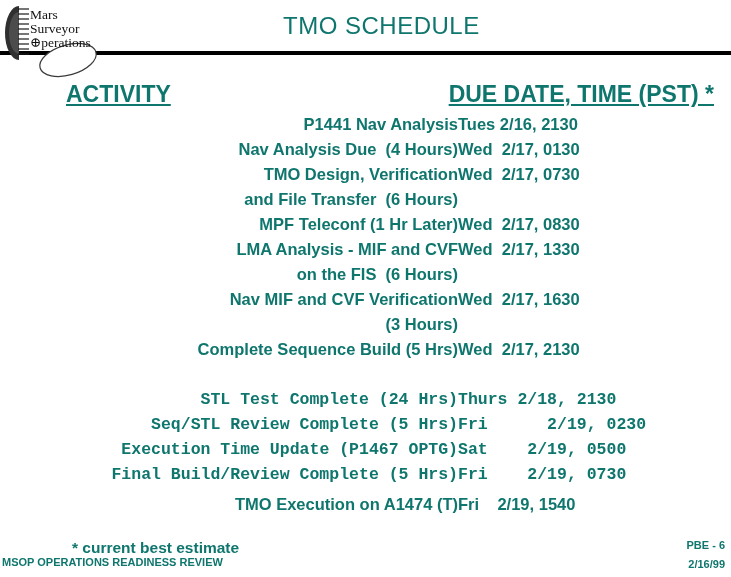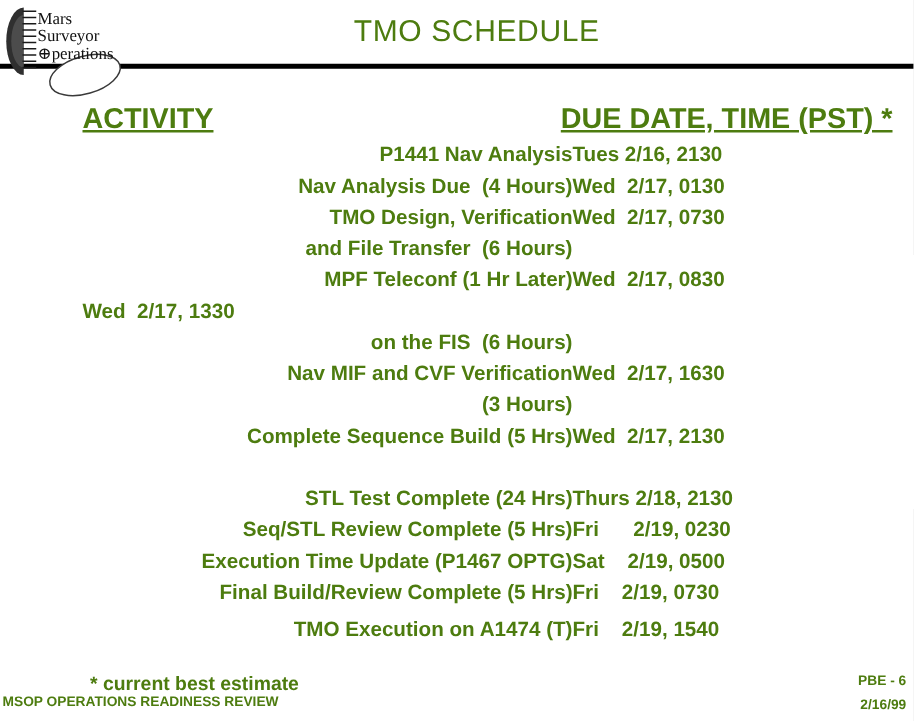--- a/index.html
+++ b/index.html
@@ -1,20 +1,20 @@
 <!DOCTYPE html>
 <html><head>
 <meta charset="utf-8">
 <style>
   html, body { margin: 0; padding: 0; background: #e8e8e8; }
   .slide {
     position: relative;
     width: 731px; height: 577px;
     background: #ffffff;
-    color: #4d7c0f;
+    color: #0f766e;
     font-family: "Liberation Sans", "DejaVu Sans", sans-serif;
     overflow: hidden;
   }
   .divider {
     position: absolute; left: 0; top: 51px;
     width: 731px; height: 4px; background: #000000; z-index: 1;
   }
   .logo-svg { position: absolute; left: 2px; top: 3px; z-index: 2; }
   .logo-text {
     font-family: "Liberation Serif", "DejaVu Serif", serif;
@@ -28,21 +28,21 @@
   .schedule { position: absolute; left: 66px; top: 82px; width: 648px; }
   .thead { display: flex; font-size: 23px; font-weight: bold; line-height: 24px; }
   .th { text-decoration: underline; white-space: pre; }
   .th.activity { width: 392px; }
   .tbody { margin-top: 6px; text-align: right; }
   .tr {
     display: flex; height: 25px; line-height: 25px;
     font-size: 16.5px; font-weight: bold; white-space: pre;
   }
   .td.activity { width: 392px; }
-  .tbody > .row-group:nth-child(2) { margin-top: 25px; }
+  .tbody > .row-group:nth-child(2) { margin-top: 25px; font-family: Liberation Mono, monospace; }
   .tbody > .row-group:nth-child(3) { margin-top: 5px; }
   .footnote {
     position: absolute; left: 72px; top: 539px;
     font-size: 15.5px; font-weight: bold; white-space: pre;
   }
   .footer-left {
     position: absolute; left: 2px; top: 556px;
     font-size: 11px; font-weight: bold; white-space: pre;
   }
   .footer-right {
@@ -102,20 +102,21 @@
   </div>
           <div class="tr">
     <span class="td activity">       and File Transfer  (6 Hours)</span>
     <span class="td due"></span>
   </div>
           <div class="tr">
     <span class="td activity">MPF Teleconf (1 Hr Later)</span>
     <span class="td due">Wed  2/17, 0830</span>
   </div>
           <div class="tr">
+    <span class="td activity">LMA Analysis - MIF and CVF</span>
     <span class="td due">Wed  2/17, 1330</span>
   </div>
           <div class="tr">
     <span class="td activity">     on the FIS  (6 Hours)</span>
     <span class="td due"></span>
   </div>
           <div class="tr">
     <span class="td activity">Nav MIF and CVF Verification</span>
     <span class="td due">Wed  2/17, 1630</span>
   </div>

